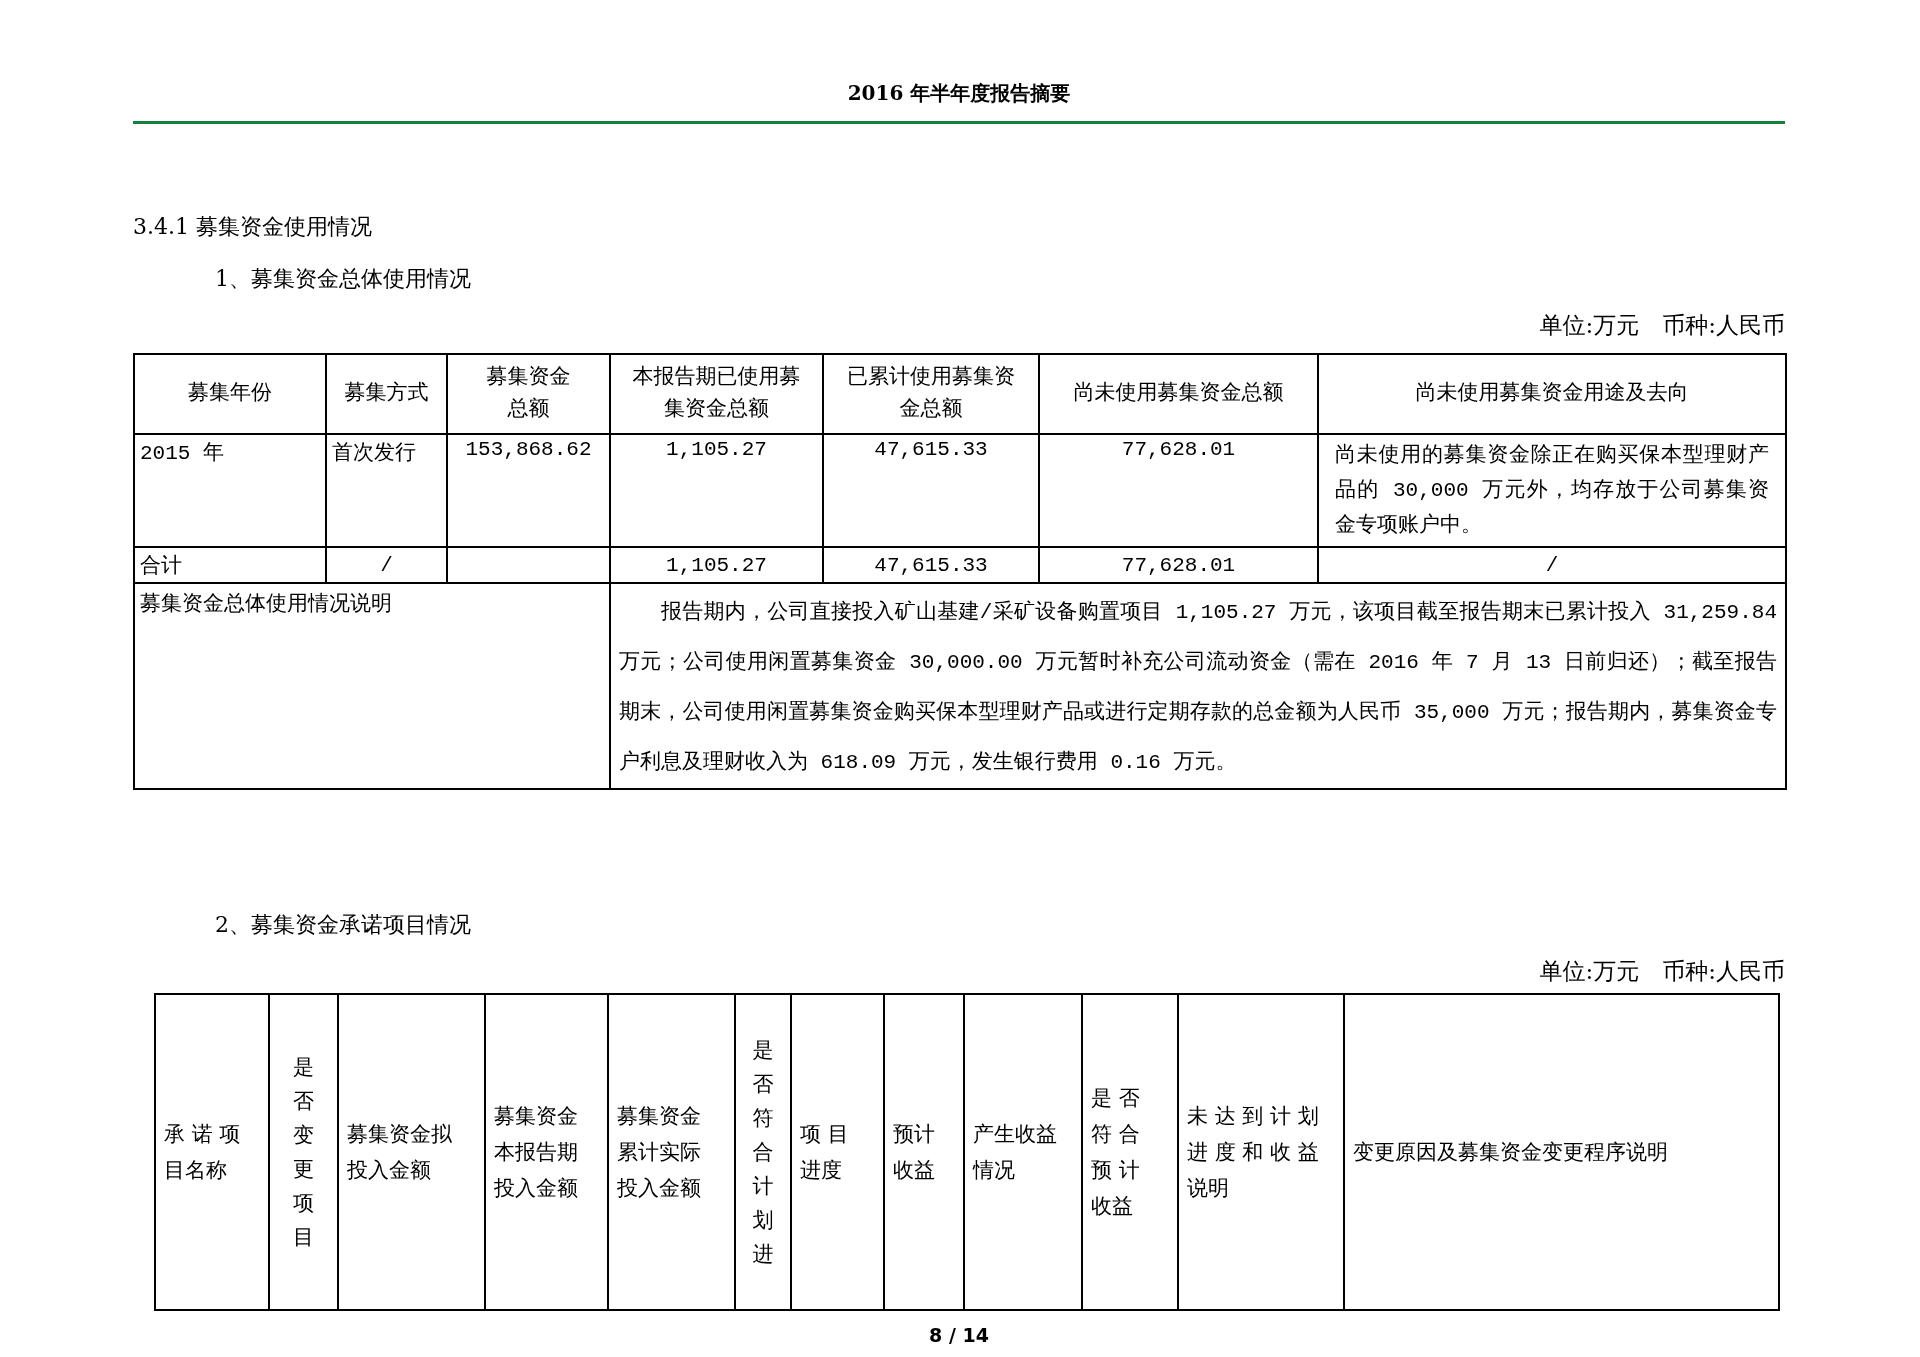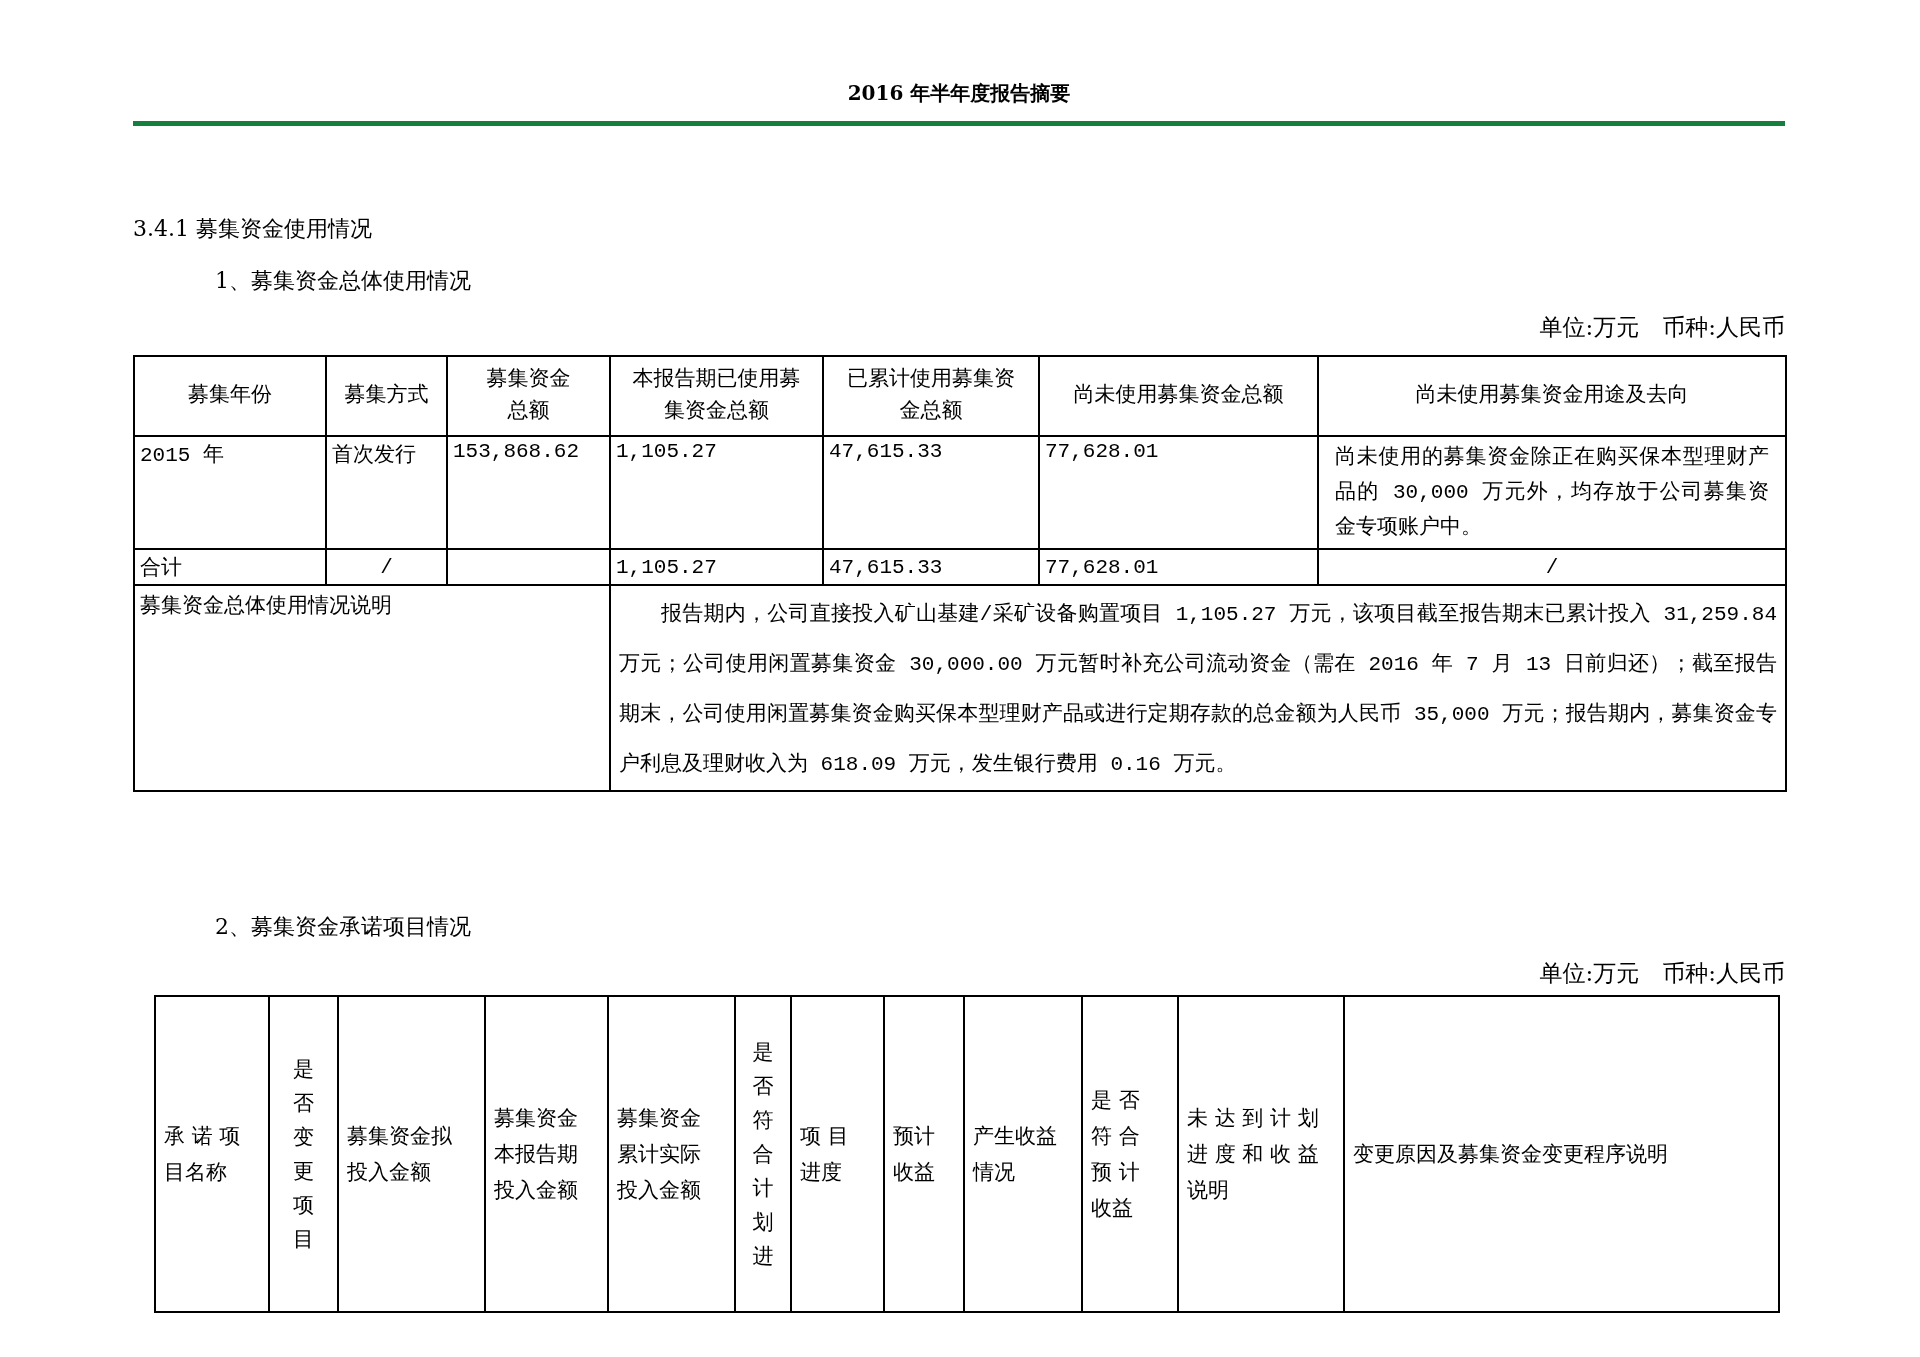--- a/index.html
+++ b/index.html
@@ -12,21 +12,21 @@
     overflow: hidden;
   }
   .content { margin-left: 133px; width: 1652px; }
 
   .doc-header {
     padding-top: 80px;
     padding-bottom: 14px;
     text-align: center;
     font-size: 20px;
     font-weight: 600;
-    border-bottom: 5px solid #15803d;
+    border-bottom: 3px solid #15803d;
   }
 
   .heading-341 { margin-top: 88px; font-size: 22px; }
   .sub-heading { margin-top: 22px; padding-left: 82px; font-size: 22px; }
   .unit-note  { margin-top: 16px; text-align: right; font-size: 23px; }
 
   table { border-collapse: collapse; table-layout: fixed; }
   td, th {
     border: 2px solid #000;
     font-size: 21px;
@@ -35,21 +35,21 @@
     overflow: hidden;
   }
   th { white-space: pre-line; }
 
   
   .t1 { margin-top: 12px; width: 1652px; font-family: Liberation Mono, monospace; }
   .t1 .hrow th { height: 80px; text-align: center; vertical-align: middle; line-height: 32px; }
   .t1 .row1 td { height: 110px; vertical-align: top; }
   .t1 .row2 td { height: 34px;  vertical-align: middle; }
   .t1 .rnote td { height: 203px; vertical-align: top; }
-  .num { text-align: left; padding-right: 5px; }
+  .num { text-align: center; padding-right: 5px; }
   .ctr { text-align: center; }
   .usage-cell { text-align: justify; line-height: 35px; padding: 3px 16px; }
   .note-label { padding-top: 5px; }
   .note-para {
     line-height: 50px;
     text-align: justify;
     text-indent: 42px;
     padding: 4px 8px 0 8px;
   }
 
@@ -190,14 +190,15 @@
 预 计
 收益</th>
       <th>未 达 到 计 划
 进 度 和 收 益
 说明</th>
       <th>变更原因及募集资金变更程序说明</th>
     </tr>
   </tbody>
     </table>
 
+  <div class="doc-footer">8 / 14</div>
 
 </div>
 
 </body></html>

